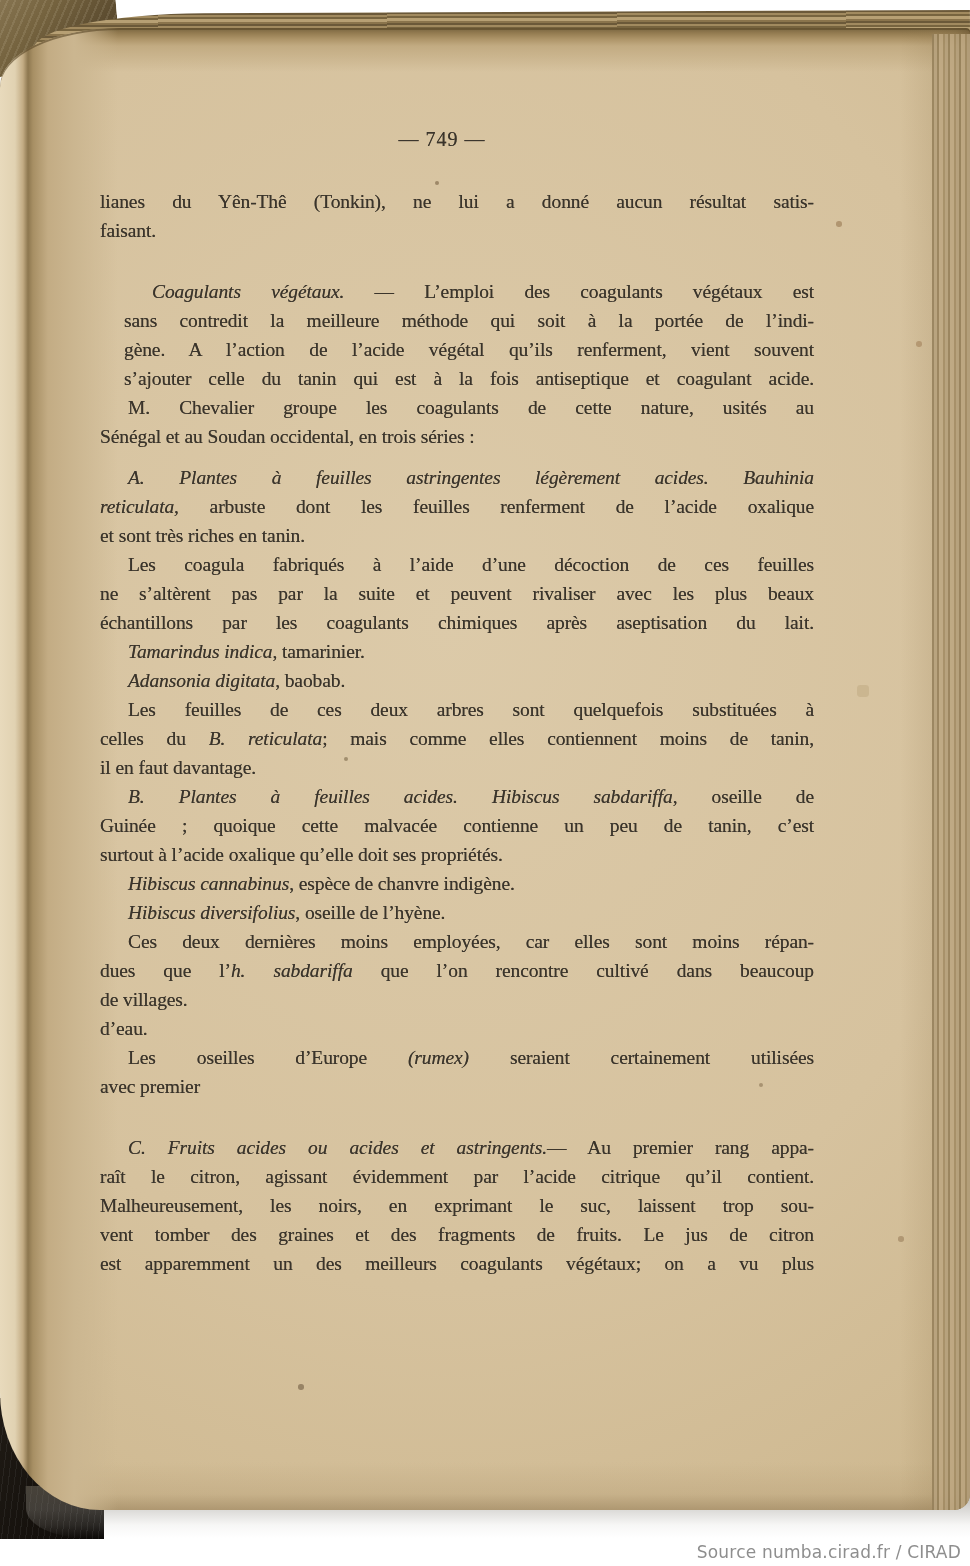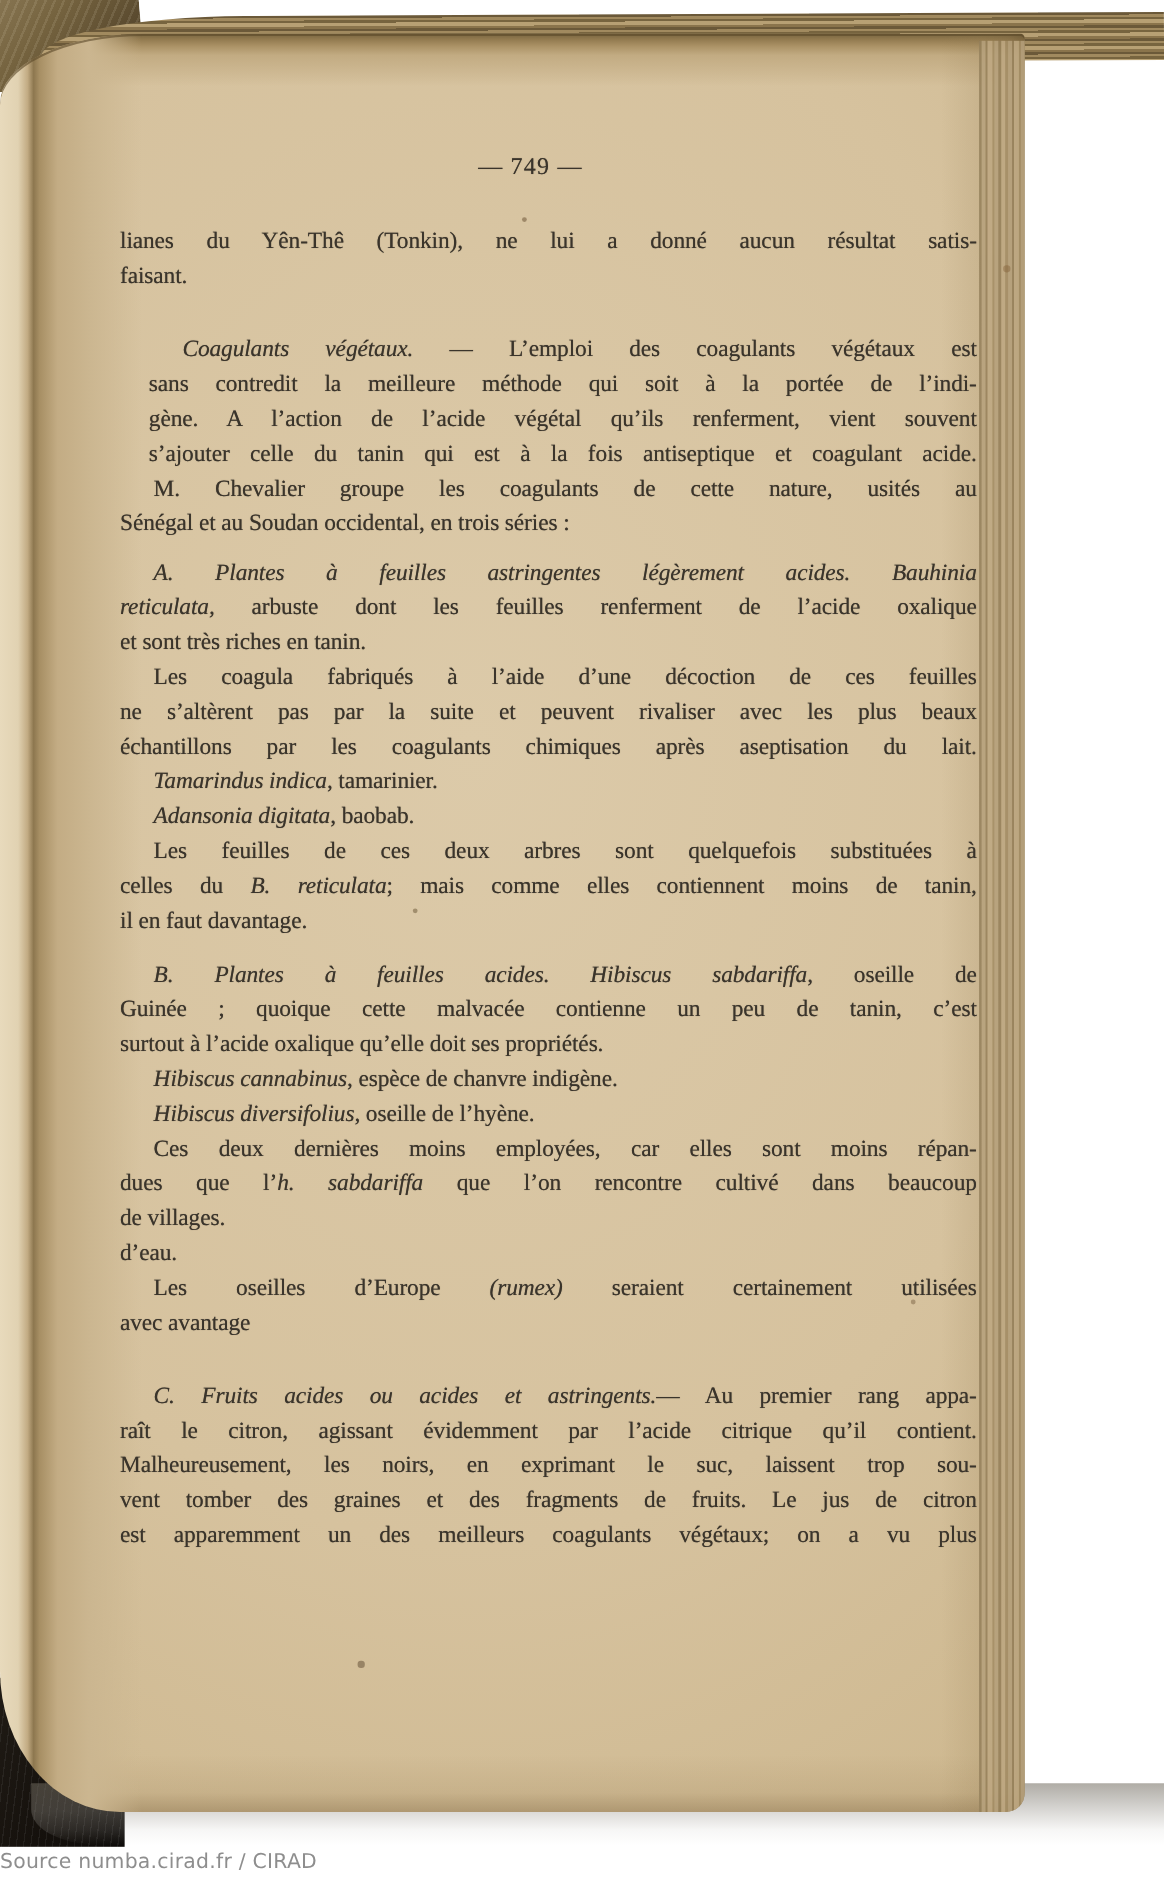--- a/index.html
+++ b/index.html
@@ -31,21 +31,21 @@
       linear-gradient(115deg,#201b15 0%, #14100c 60%, #0c0a08 100%);
     border-top-right-radius:56px 44px; }
 
   
   .bottom-shadow { position:absolute; left:26px; right:0; top:1486px; height:52px; z-index:1;
     background:linear-gradient(180deg, rgba(110,104,92,.55) 0%, rgba(150,146,138,.35) 45%,
                                rgba(200,198,192,.15) 75%, rgba(255,255,255,0) 100%);
     border-bottom-left-radius:60px 30px; }
 
   
-  .page { position:absolute; left:0; top:28px; width:854px; height:1482px; z-index:3;
+  .page { position:absolute; left:0; top:28px; width:970px; height:1482px; z-index:3;
     overflow:hidden;
     border-radius:120px 4px 16px 100px / 58px 4px 16px 118px;
     background:
       
       linear-gradient(90deg,#e8dabc 0px, #e1d2b2 15px, #c2ab83 23px, #8d774f 28px,
                       #a78f64 33px, #c3ac84 48px, #cbb690 74px, rgba(0,0,0,0) 118px),
       
       linear-gradient(270deg, rgba(100,80,46,.50) 0px, rgba(122,100,62,.30) 14px,
                       rgba(140,116,74,.18) 34px, rgba(0,0,0,0) 70px),
       
@@ -79,21 +79,21 @@
   .pagenum { text-align:center; font-size:20px; letter-spacing:1px;
     padding-right:30px; margin-bottom:36px; }
   .para { margin:0; }
   .line { line-height:29px; min-height:29px; }
   .line.just { text-align:justify; text-align-last:justify; }
   .line.first { text-indent:28px; }
   .it { font-style:italic; }
 
   
   .footerbar { position:absolute; left:0; bottom:0; width:970px; height:27px; z-index:10;
-    background:#ffffff; }
+    background:#ffffff; text-align:right; }
   .footerbar span { display:inline-block; padding-right:9px; line-height:27px;
     color:#8e8e8e; font-size:17px; letter-spacing:.2px;
     font-family:"DejaVu Sans","Liberation Sans",sans-serif; }
 </style>
 </head>
 <body>
 
 <div class="scan">
   <div class="corner-binding"></div>
   <div class="top-edges"></div>
@@ -133,42 +133,42 @@
             <div class="line first"><span class="it">Tamarindus indica</span><span>, tamarinier.</span></div>
           </div>
           <div class="para">
             <div class="line first"><span class="it">Adansonia digitata</span><span>, baobab.</span></div>
           </div>
           <div class="para">
             <div class="line just first"><span>Les feuilles de ces deux arbres sont quelquefois substituées à</span></div>
             <div class="line just"><span>celles du </span><span class="it">B. reticulata</span><span>; mais comme elles contiennent moins de tanin,</span></div>
             <div class="line"><span>il en faut davantage.</span></div>
           </div>
-          <div class="para" style="margin-top: 16px;">
+          <div class="para" style="">
             <div class="line just first"><span class="it">B. Plantes à feuilles acides. Hibiscus sabdariffa</span><span>, oseille de</span></div>
             <div class="line just"><span>Guinée ; quoique cette malvacée contienne un peu de tanin, c’est</span></div>
             <div class="line"><span>surtout à l’acide oxalique qu’elle doit ses propriétés.</span></div>
           </div>
           <div class="para">
             <div class="line first"><span class="it">Hibiscus cannabinus</span><span>, espèce de chanvre indigène.</span></div>
           </div>
           <div class="para">
             <div class="line first"><span class="it">Hibiscus diversifolius</span><span>, oseille de l’hyène.</span></div>
           </div>
           <div class="para">
             <div class="line just first"><span>Ces deux dernières moins employées, car elles sont moins répan-</span></div>
             <div class="line just"><span>dues que l’</span><span class="it">h. sabdariffa</span><span> que l’on rencontre cultivé dans beaucoup</span></div>
             <div class="line"><span>de villages.</span></div>
           </div>
           <div class="para">
             <div class="line"><span>d’eau.</span></div>
           </div>
           <div class="para">
             <div class="line just first"><span>Les oseilles d’Europe </span><span class="it">(rumex)</span><span> seraient certainement utilisées</span></div>
-            <div class="line"><span>avec avantage</span></div>
+            <div class="line"><span>avec premier</span></div>
           </div>
           <div class="para" style="margin-top: 32px;">
             <div class="line just first"><span class="it">C. Fruits acides ou acides et astringents.</span><span>— Au premier rang appa-</span></div>
             <div class="line just"><span>raît le citron, agissant évidemment par l’acide citrique qu’il contient.</span></div>
             <div class="line just"><span>Malheureusement, les noirs, en exprimant le suc, laissent trop sou-</span></div>
             <div class="line just"><span>vent tomber des graines et des fragments de fruits. Le jus de citron</span></div>
             <div class="line just"><span>est apparemment un des meilleurs coagulants végétaux; on a vu plus</span></div>
           </div>
         </div>
     </div>

